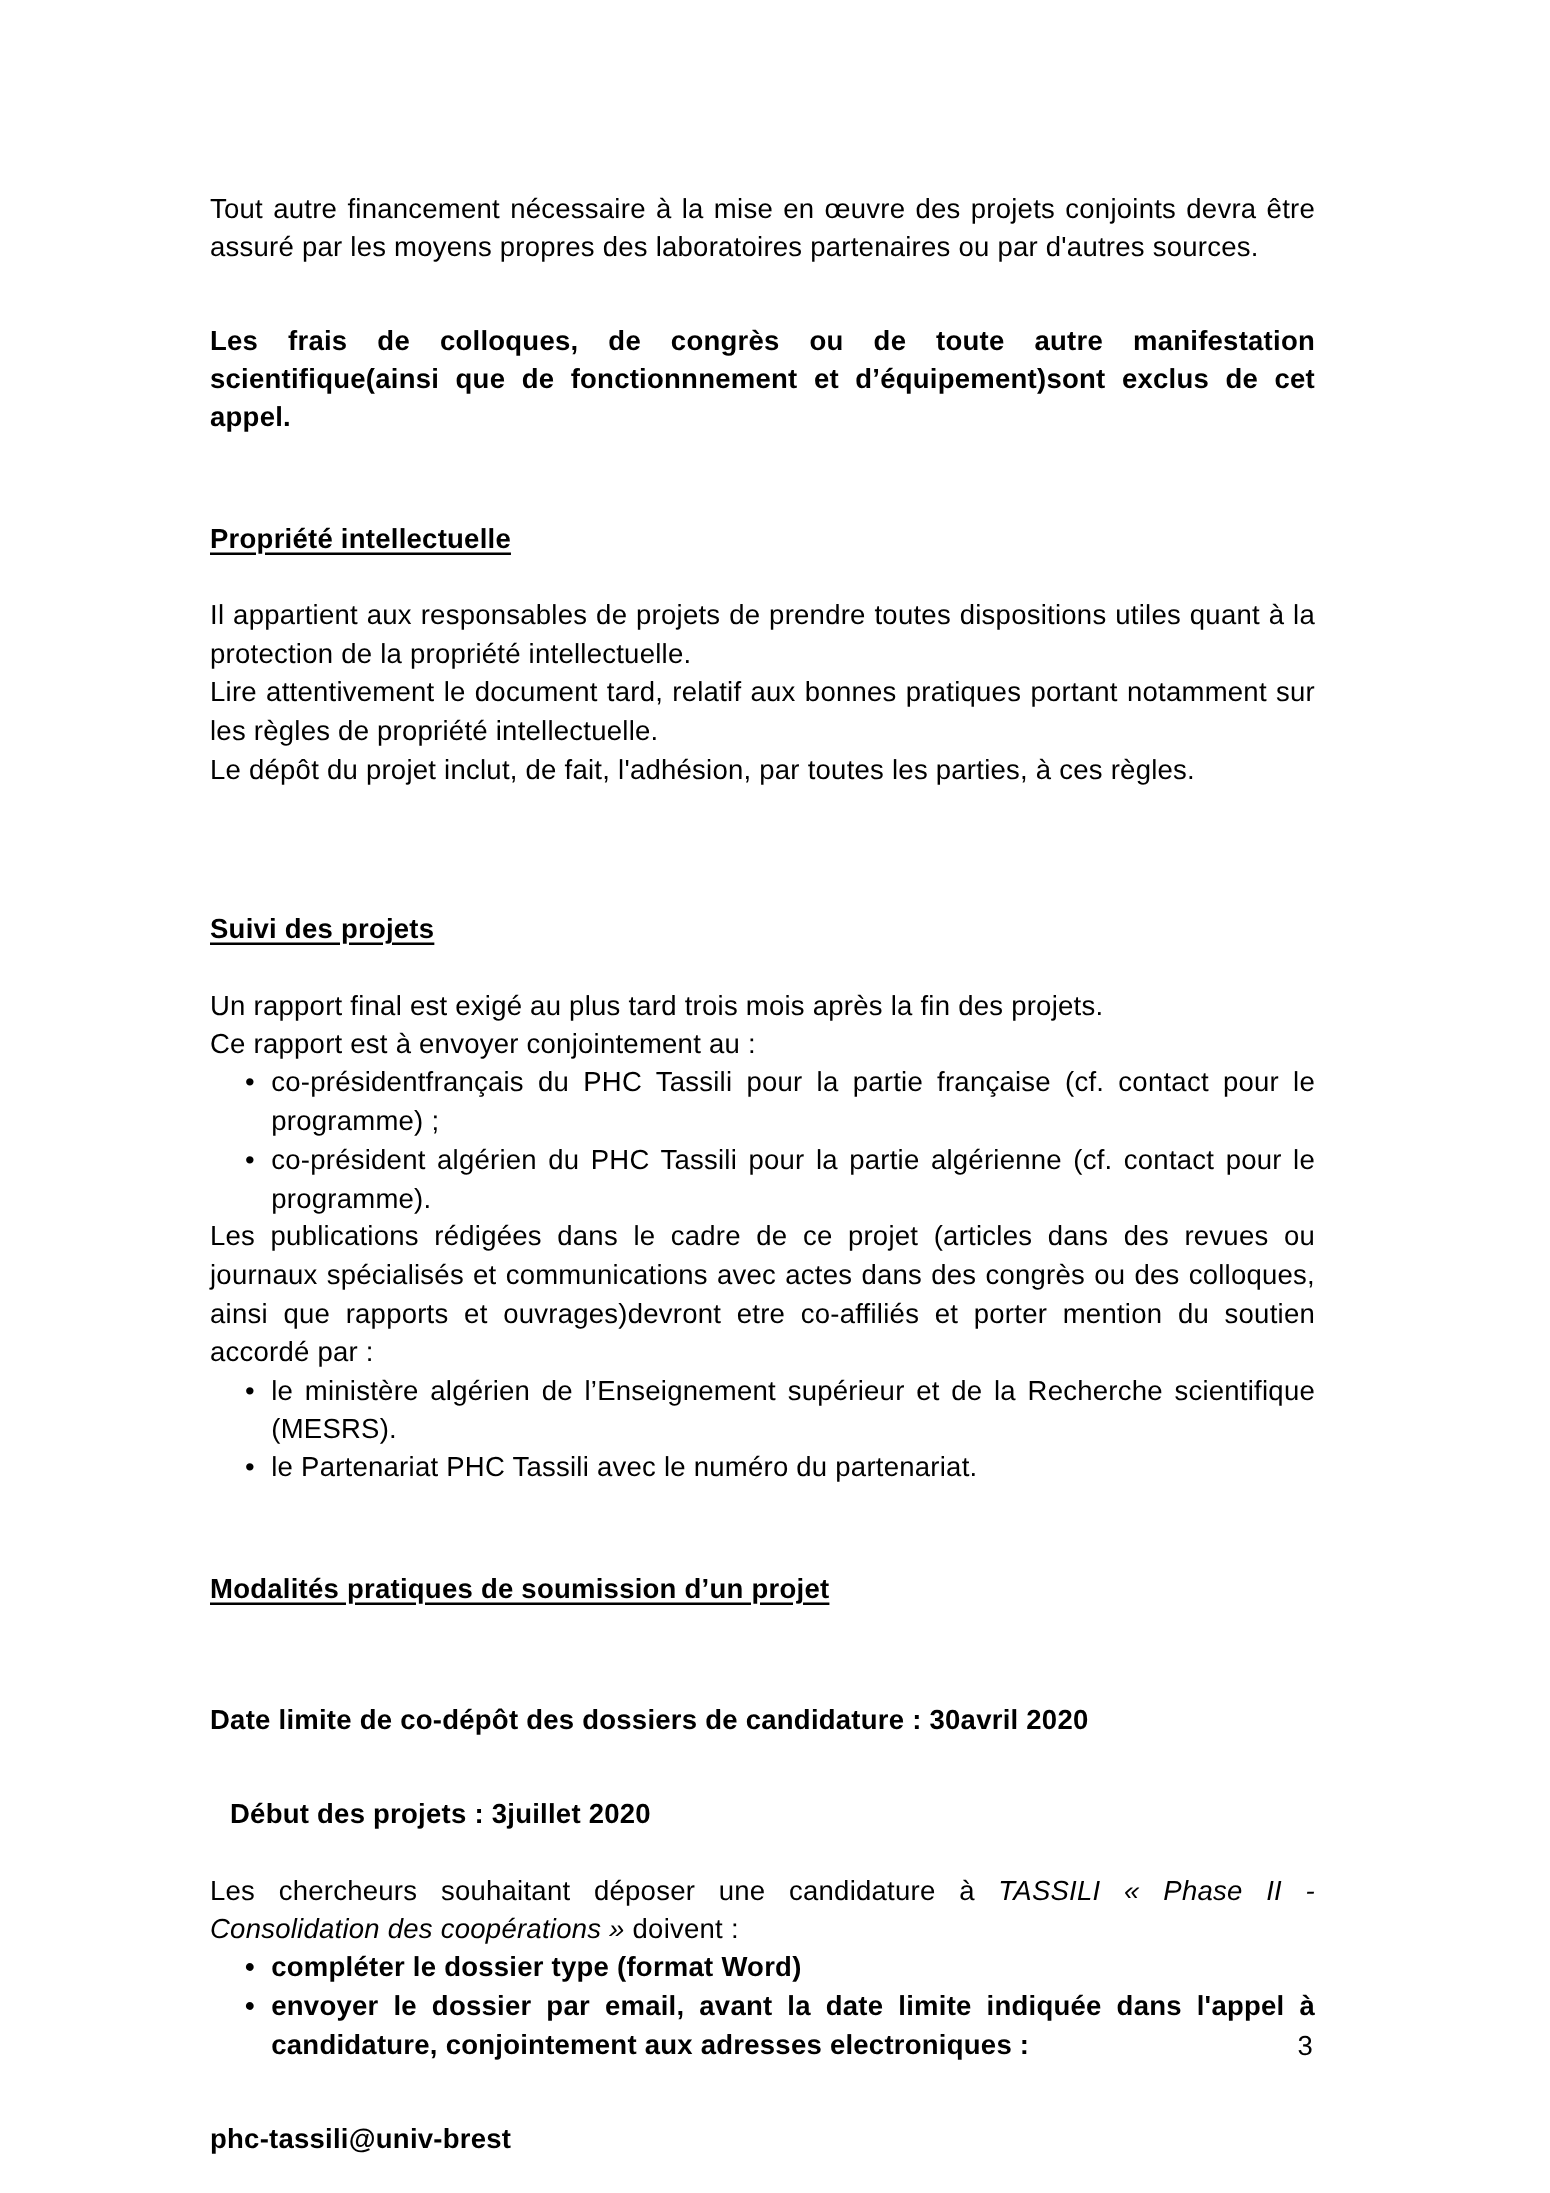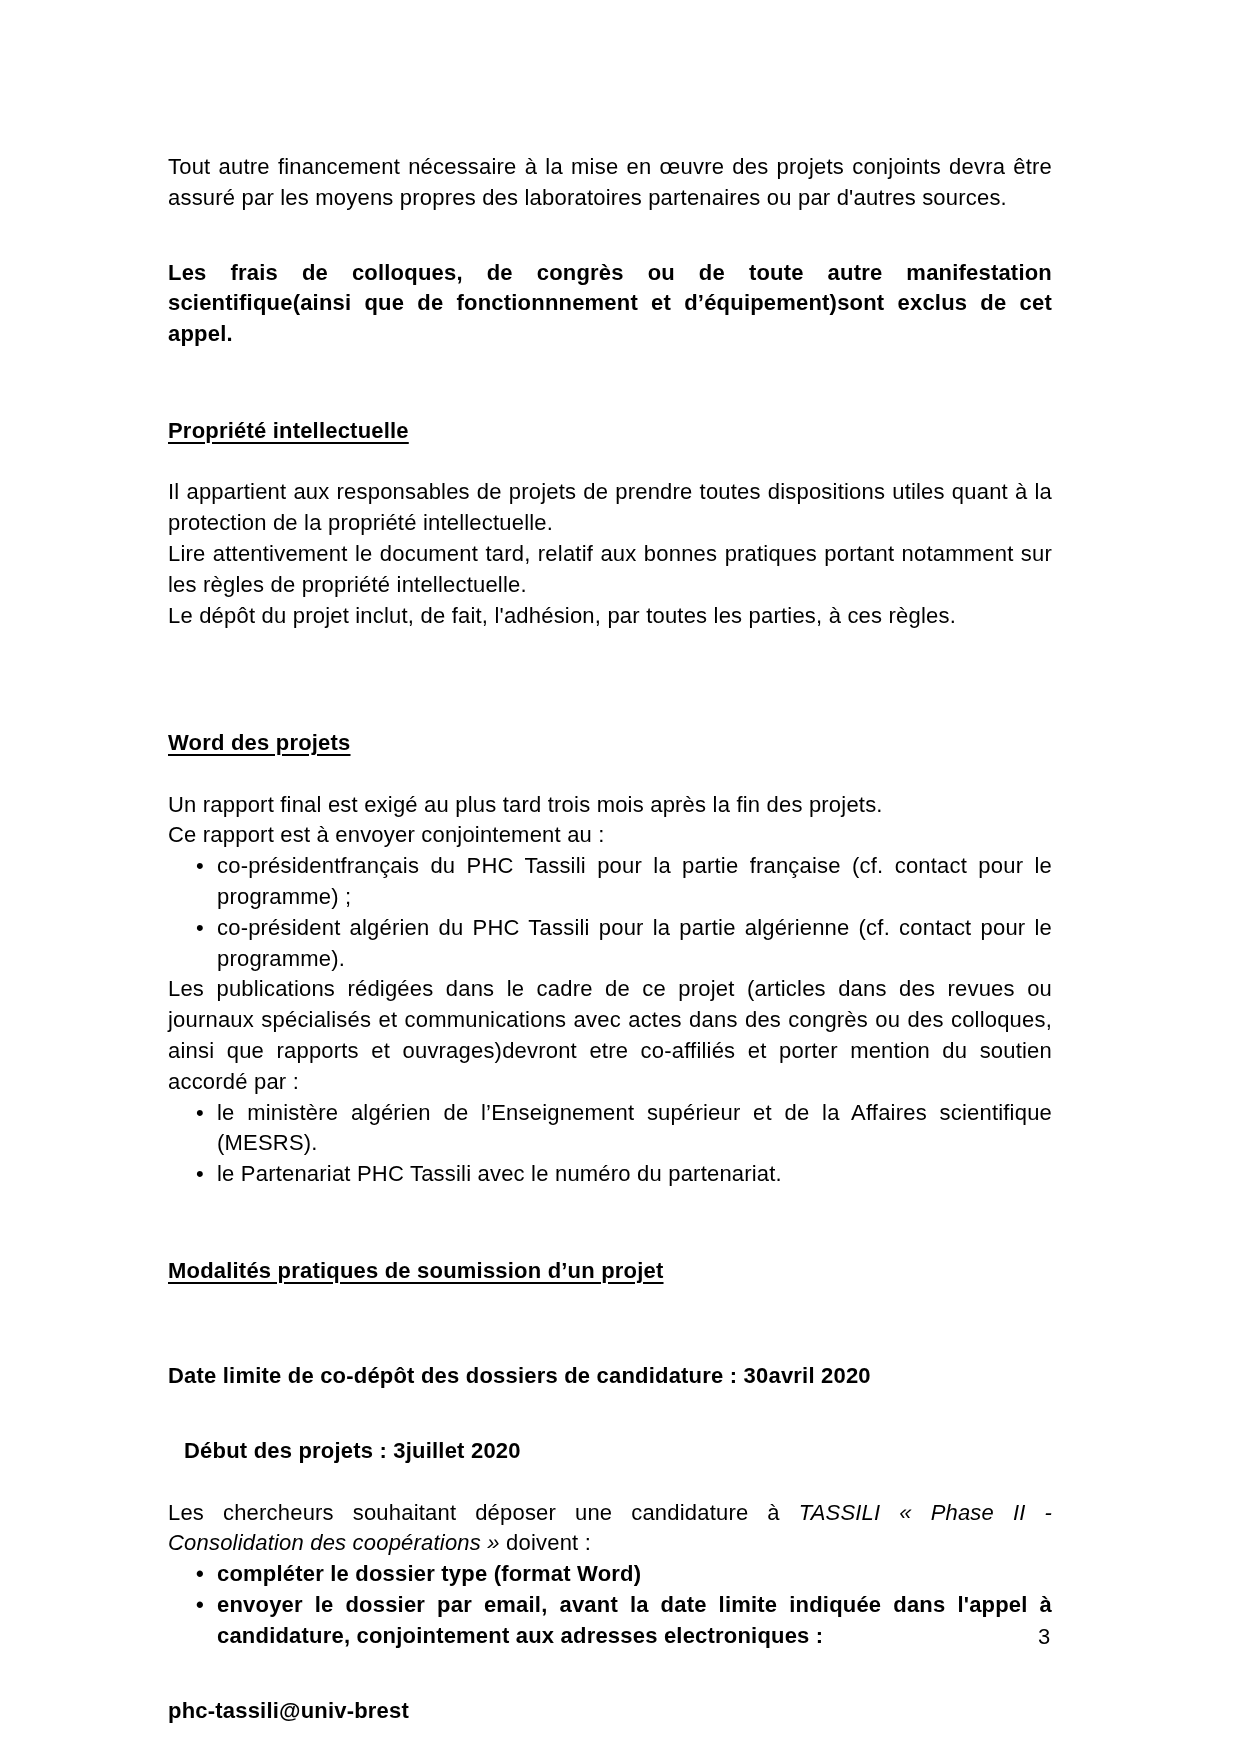--- a/index.html
+++ b/index.html
@@ -64,31 +64,31 @@
       <p class="para">Tout autre financement nécessaire à la mise en œuvre des projets conjoints devra être assuré par les moyens propres des laboratoires partenaires ou par d'autres sources.</p>
       <p class="para bold">Les frais de colloques, de congrès ou de toute autre manifestation scientifique(ainsi que de fonctionnnement et d’équipement)sont exclus de cet appel.</p>
       <div class="spacer"></div>
       <div class="heading">Propriété intellectuelle</div>
       <div class="spacer"></div>
       <p class="para">Il appartient aux responsables de projets de prendre toutes dispositions utiles quant à la protection de la propriété intellectuelle.</p>
       <p class="para">Lire attentivement le document tard, relatif aux bonnes pratiques portant notamment sur les règles de propriété intellectuelle.</p>
       <p class="para">Le dépôt du projet inclut, de fait, l'adhésion, par toutes les parties, à ces règles.</p>
       <div class="spacer"></div>
       <div class="spacer"></div>
-      <div class="heading">Word des projets</div>
+      <div class="heading">Suivi des projets</div>
       <div class="spacer"></div>
       <p class="para">Un rapport final est exigé au plus tard trois mois après la fin des projets.</p>
       <p class="para">Ce rapport est à envoyer conjointement au :</p>
       <ul class="bullets">
         <li>co-présidentfrançais du PHC Tassili pour la partie française (cf. contact pour le programme) ;</li>
         <li>co-président algérien du PHC Tassili pour la partie algérienne (cf. contact pour le programme).</li>
       </ul>
       <p class="para">Les publications rédigées dans le cadre de ce projet (articles dans des revues ou journaux spécialisés et communications avec actes dans des congrès ou des colloques, ainsi que rapports et ouvrages)devront etre co-affiliés et porter mention du soutien accordé par :</p>
       <ul class="bullets">
-        <li>le ministère algérien de l’Enseignement supérieur et de la Affaires scientifique (MESRS).</li>
+        <li>le ministère algérien de l’Enseignement supérieur et de la Recherche scientifique (MESRS).</li>
         <li>le Partenariat PHC Tassili avec le numéro du partenariat.</li>
       </ul>
       <div class="spacer"></div>
       <div class="heading">Modalités pratiques de soumission d’un projet</div>
       <div class="spacer"></div>
       <p class="para bold">Date limite de co-dépôt des dossiers de candidature : 30avril 2020</p>
       <p class="para bold indent">Début des projets : 3juillet 2020</p>
       <div class="spacer"></div>
       <p class="para"><span class="">Les chercheurs souhaitant déposer une candidature à </span><span class="italic">TASSILI « Phase II - Consolidation des coopérations »</span><span class=""> doivent :</span></p>
       <ul class="bullets bold">

